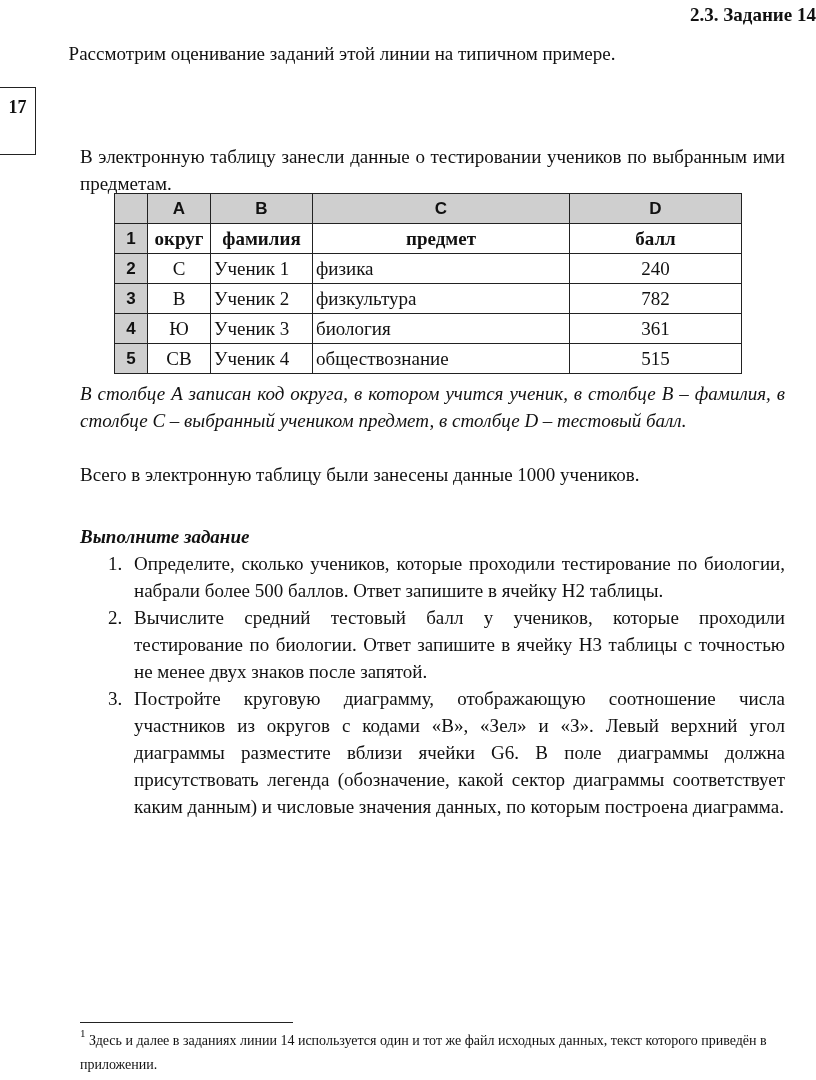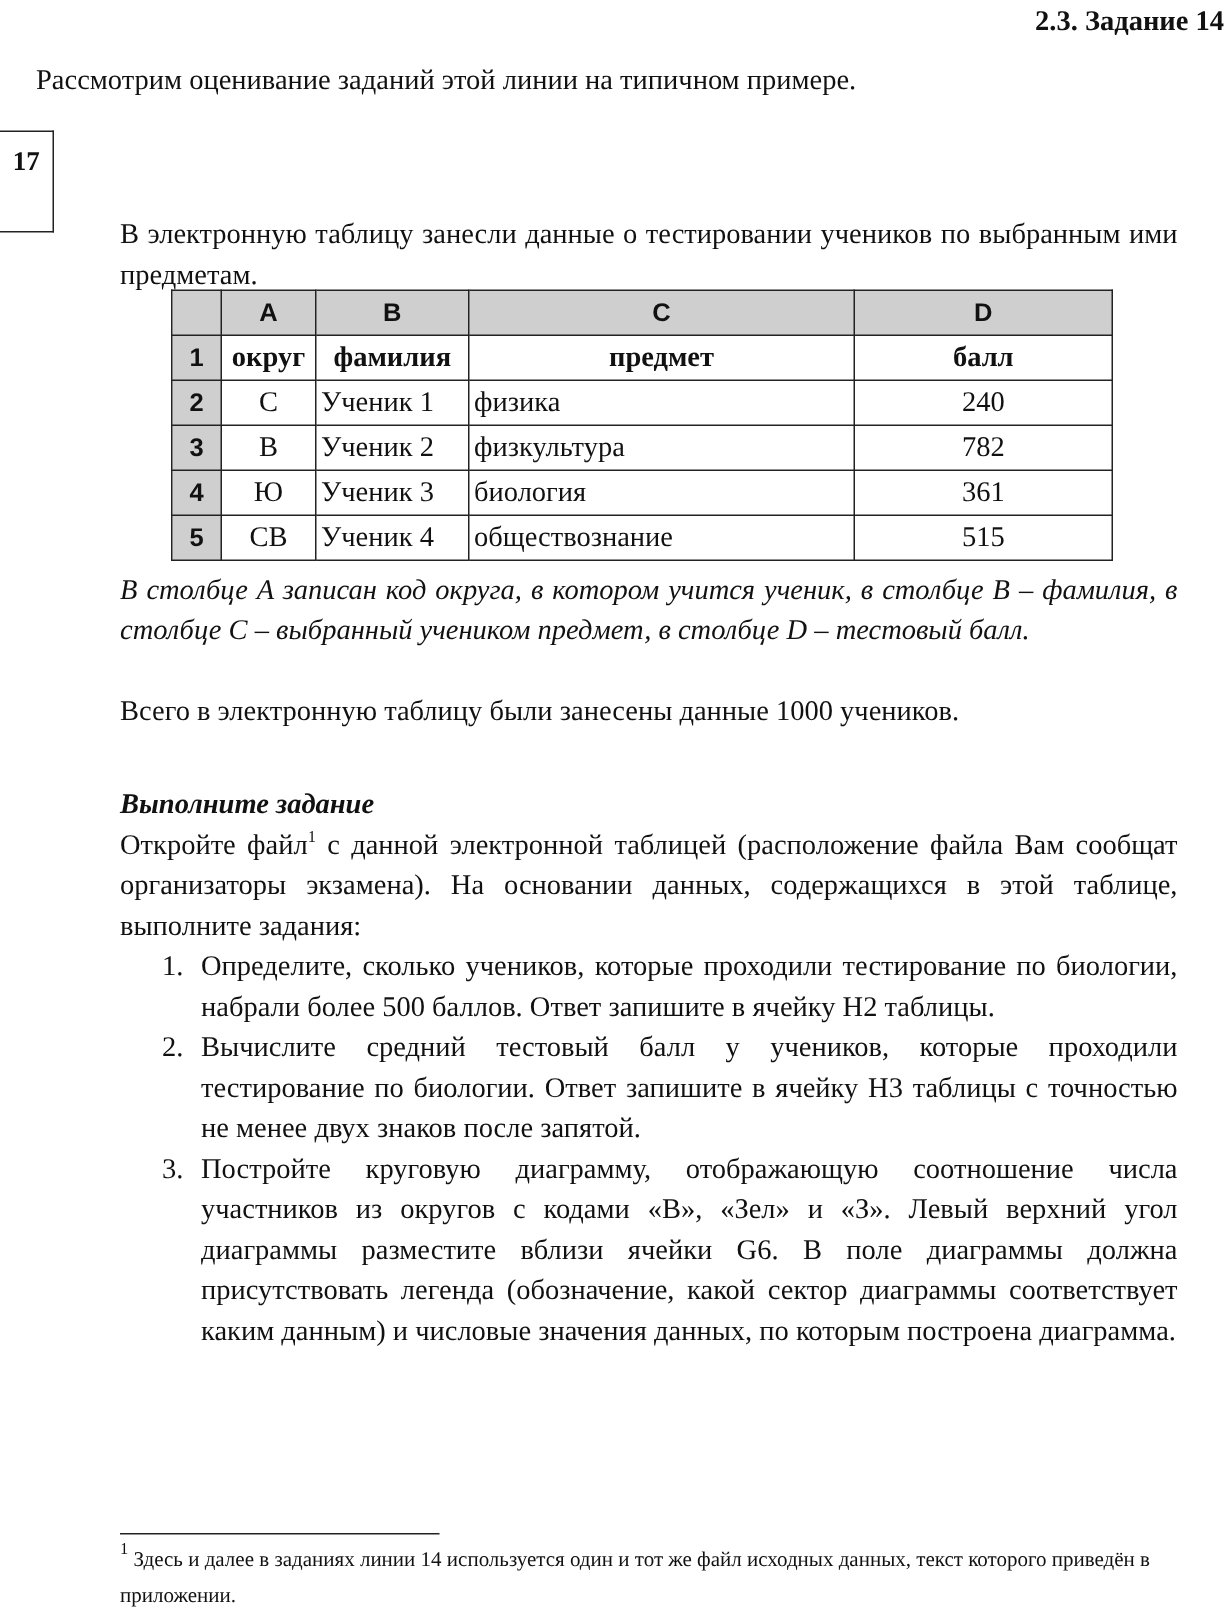--- a/index.html
+++ b/index.html
@@ -5,21 +5,21 @@
   html, body { margin: 0; padding: 0; background: #ffffff; }
   body {
     width: 816px; height: 1080px; position: relative; overflow: hidden;
     font-family: "Liberation Serif", serif; color: #111;
   }
   .title {
     position: absolute; top: 4px; left: 0; width: 816px; text-align: right;
     font-weight: bold; font-size: 19px;
   }
   .intro {
-    position: absolute; top: 43px; left: 0; width: 660px; text-align: left;
+    position: absolute; top: 43px; left: 0; width: 660px; text-align: center;
     font-size: 19px; padding-left: 24px; box-sizing: border-box;
   }
   .task-box {
     position: absolute; top: 87px; left: 0; width: 35px; height: 66px;
     border: 1px solid #222; border-left: none;
     font-weight: bold; font-size: 18px; text-align: center; line-height: 38px;
   }
   .text-block {
     position: absolute; left: 80px; width: 705px; font-size: 19px; line-height: 27px;
     text-align: justify;
@@ -114,21 +114,20 @@
     <td class="c-d">515</td>
   </tr>
 </tbody>
   </table>
 
 <div class="text-block p2">В столбце A записан код округа, в котором учится ученик, в столбце B – фамилия, в столбце C – выбранный учеником предмет, в столбце D – тестовый балл.</div>
 <div class="text-block p3">Всего в электронную таблицу были занесены данные 1000 учеников.</div>
 
 <div class="text-block p4">
   <div class="head">Выполните задание</div>
-  <div><span>Откройте файл</span><sup>1</sup><span> с данной электронной таблицей (расположение файла Вам сообщат организаторы экзамена). На основании данных, содержащихся в этой таблице, выполните задания:</span></div>
   <ol class="tasks">
     <li><span class="num">1.</span><span>Определите, сколько учеников, которые проходили тестирование по биологии, набрали более 500 баллов. Ответ запишите в ячейку H2 таблицы.</span></li>
     <li><span class="num">2.</span><span>Вычислите средний тестовый балл у учеников, которые проходили тестирование по биологии. Ответ запишите в ячейку H3 таблицы с точностью не менее двух знаков после запятой.</span></li>
     <li><span class="num">3.</span><span>Постройте круговую диаграмму, отображающую соотношение числа участников из округов с кодами «В», «Зел» и «З». Левый верхний угол диаграммы разместите вблизи ячейки G6. В поле диаграммы должна присутствовать легенда (обозначение, какой сектор диаграммы соответствует каким данным) и числовые значения данных, по которым построена диаграмма.</span></li>
   </ol>
 </div>
 
 <div class="fn-rule"></div>
 <div class="footnote"><sup>1</sup><span> Здесь и далее в заданиях линии 14 используется один и тот же файл исходных данных, текст которого приведён в приложении.</span></div>
 

